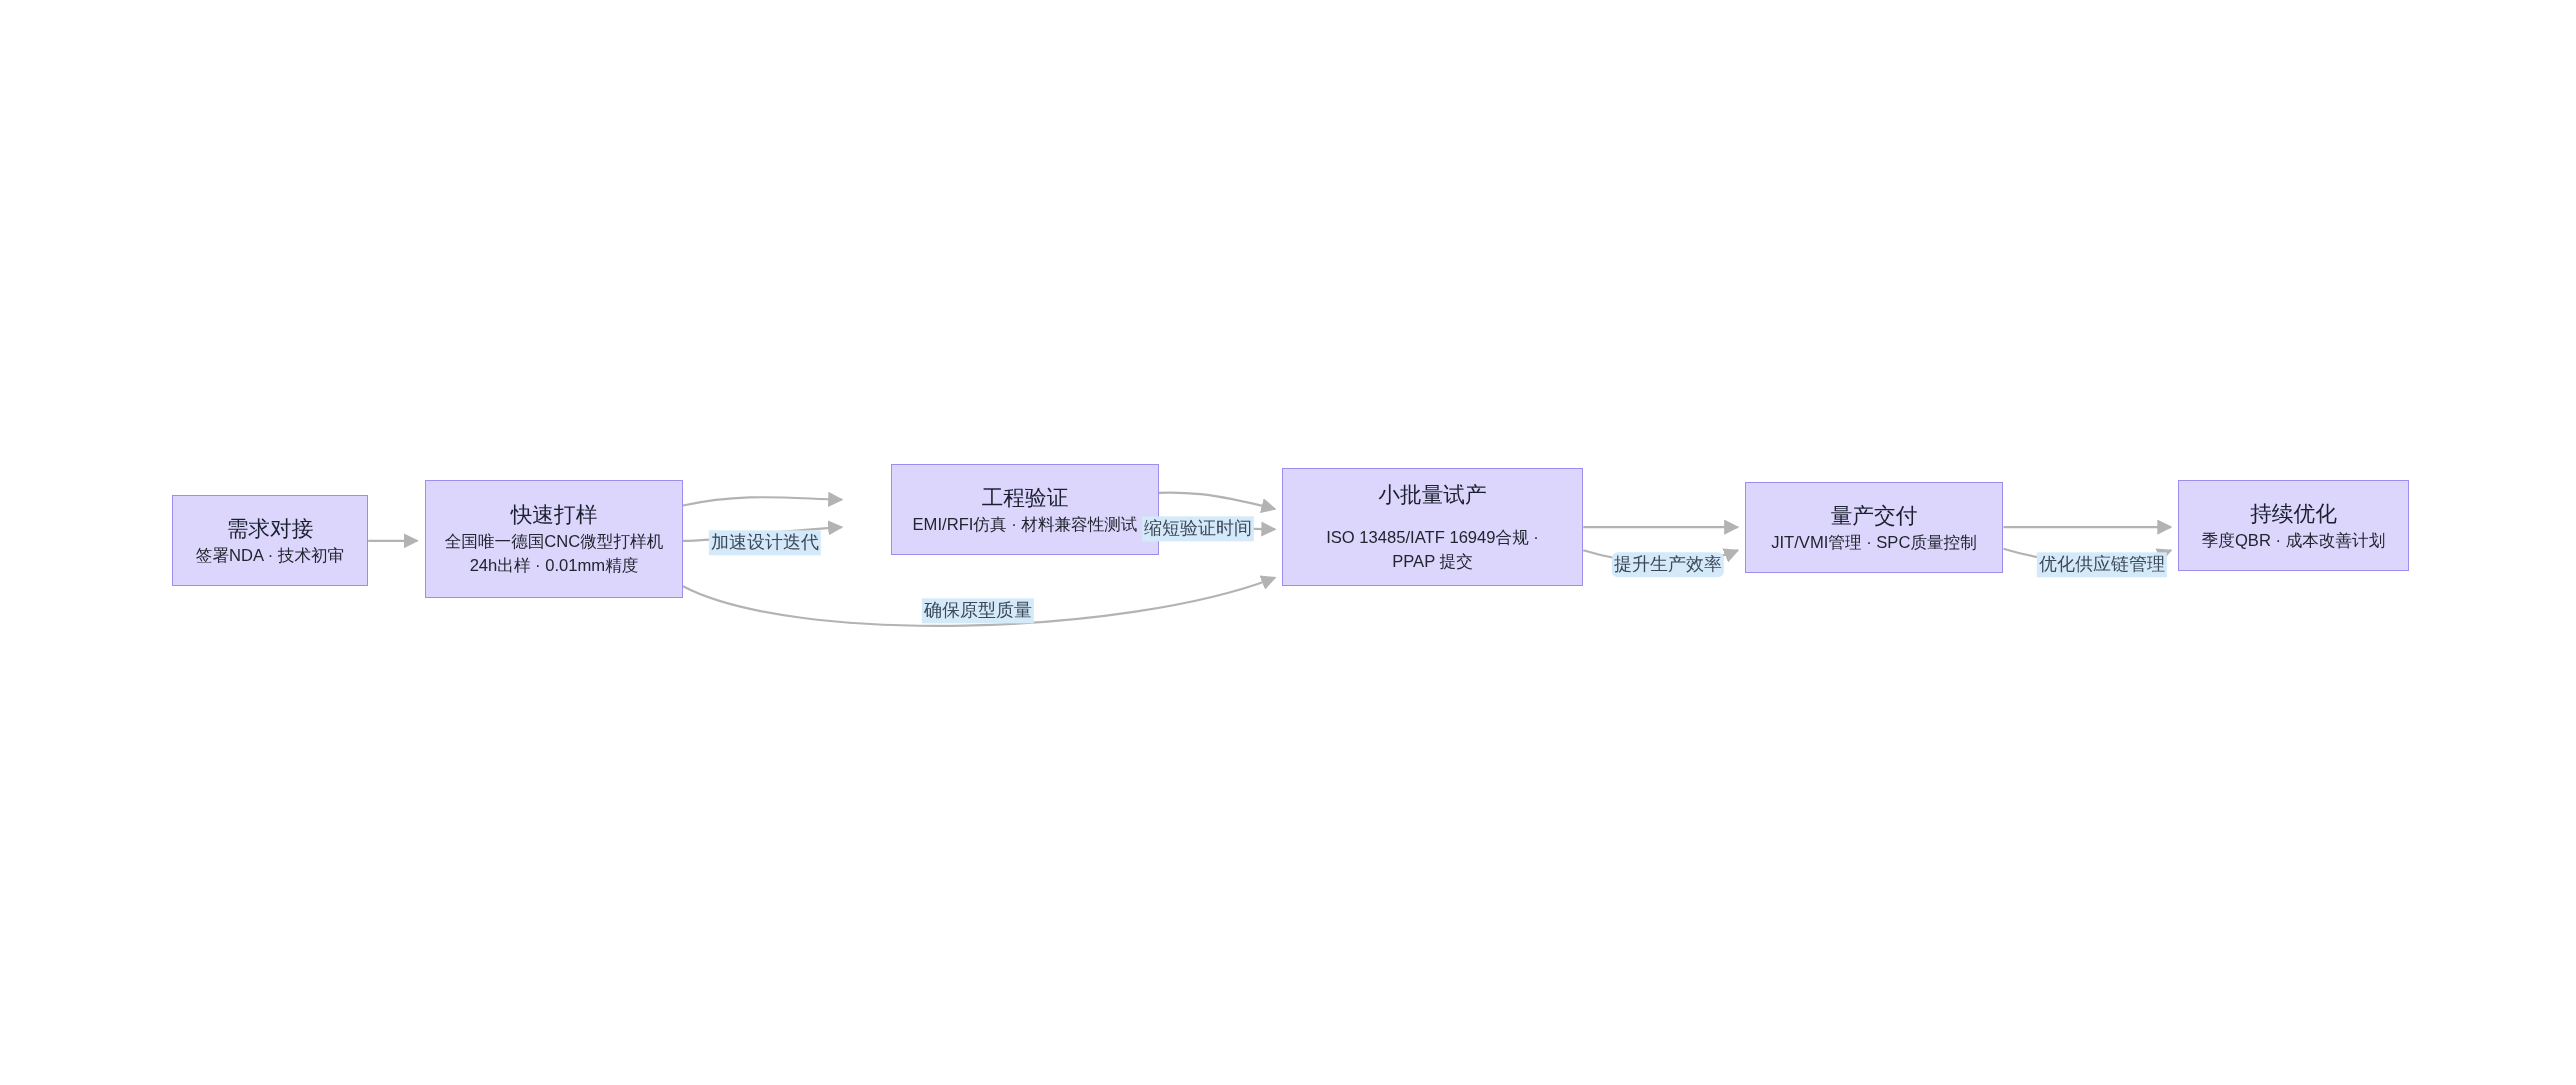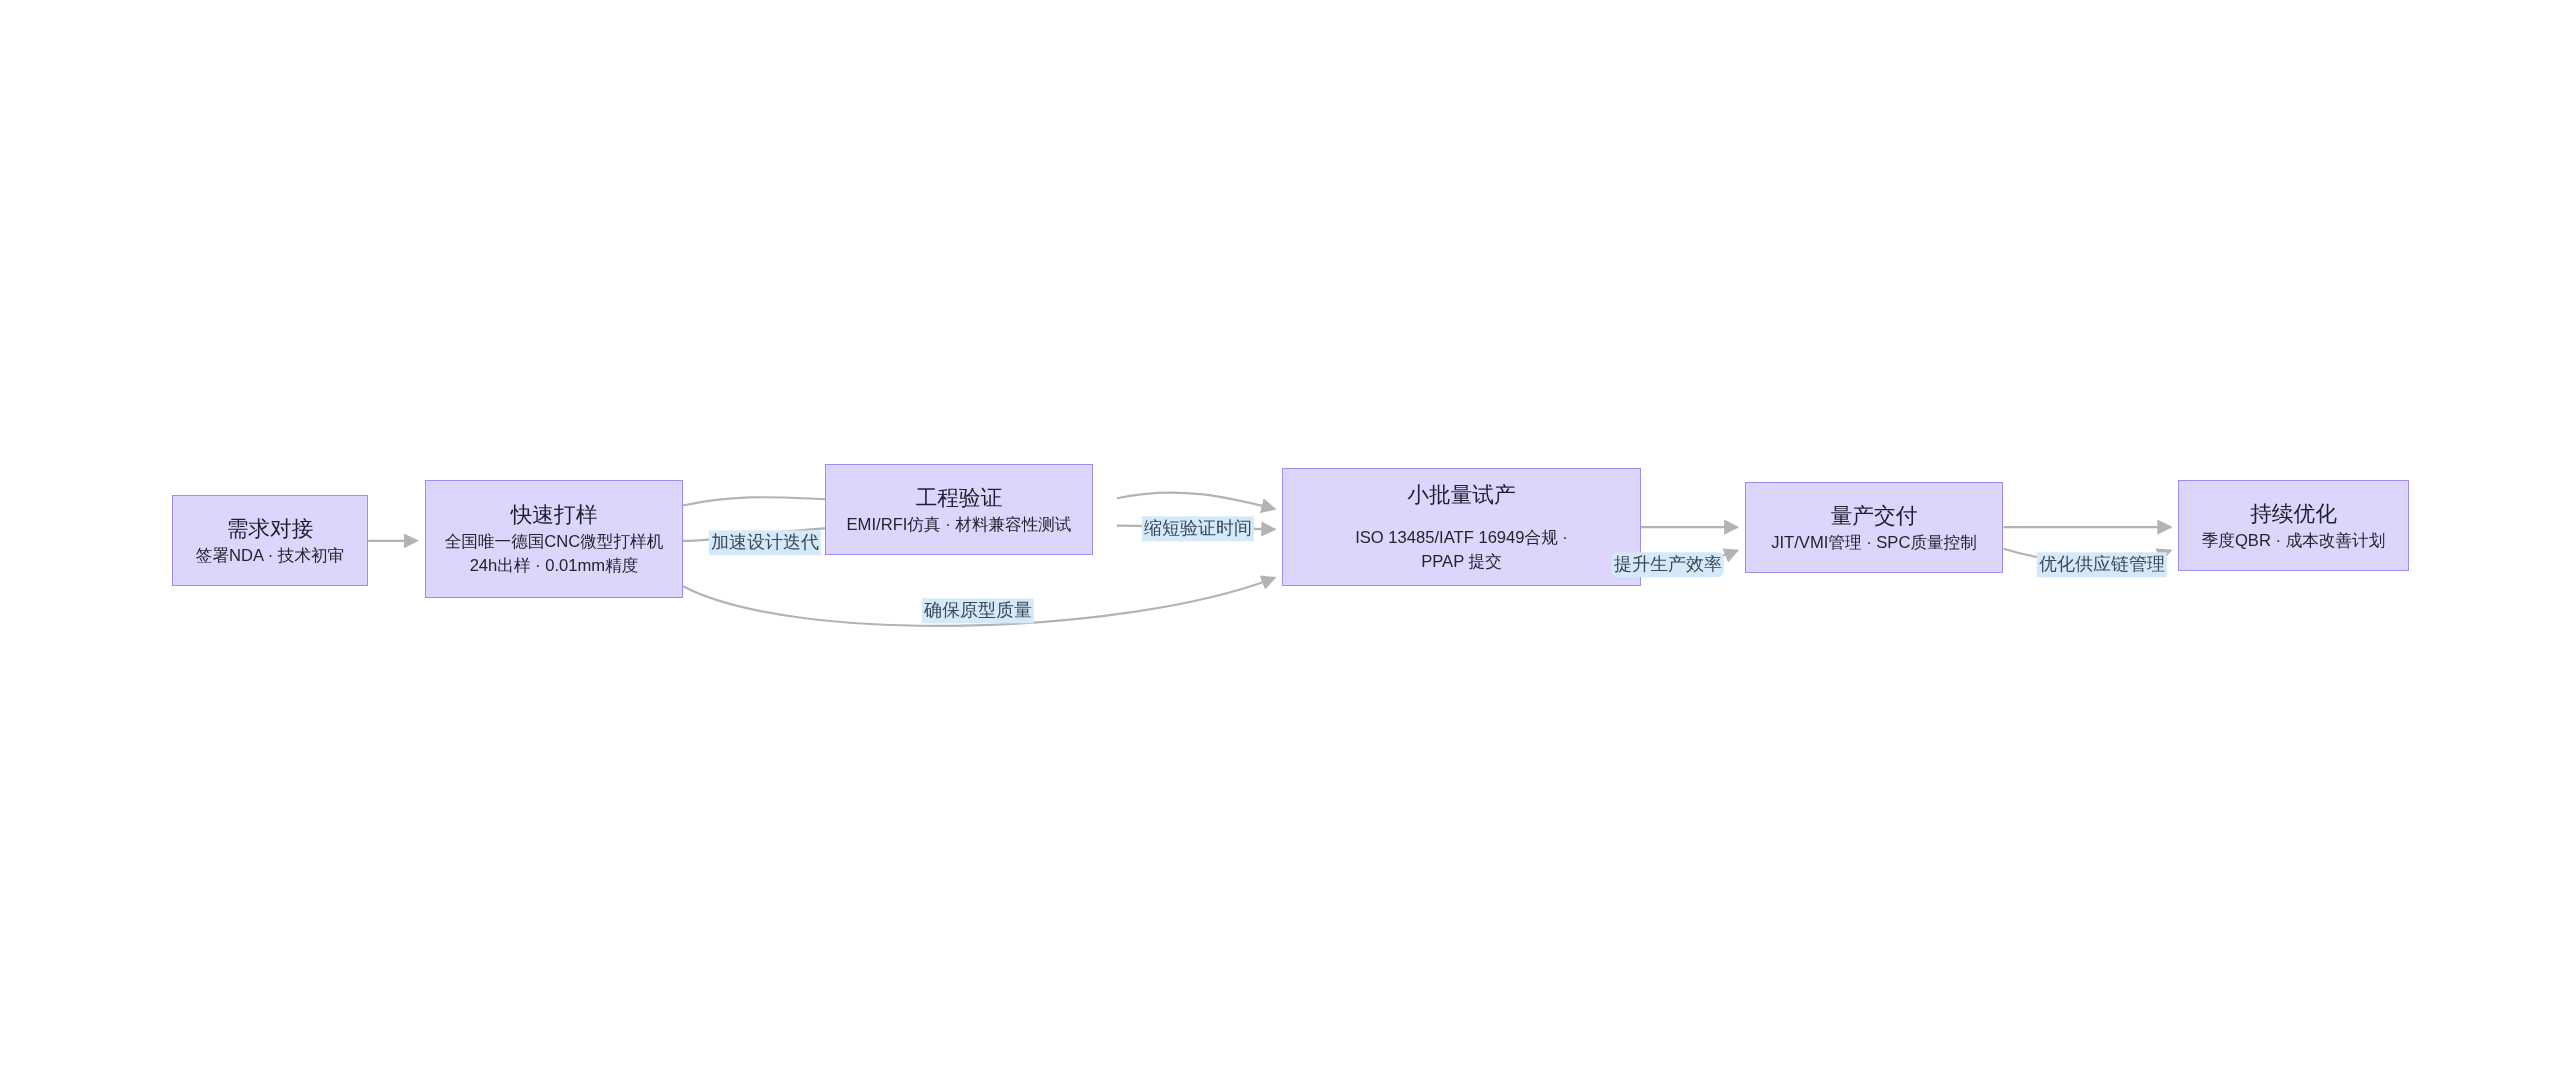--- a/index.html
+++ b/index.html
@@ -119,26 +119,26 @@
     <div class="node-title">需求对接</div>
     <div class="node-sub">签署NDA · 技术初审</div>
   </div>
 
   <div class="node" style="left:425px; top:480px; width:258px; height:118px;">
     <div class="node-title">快速打样</div>
     <div class="node-sub strong">全国唯一德国CNC微型打样机</div>
     <div class="node-sub">24h出样 · 0.01mm精度</div>
   </div>
 
-  <div class="node" style="left:825px; top:464px; width:268px; height:91px;">
+  <div class="node" style="left:891px; top:464px; width:268px; height:91px;">
     <div class="node-title">工程验证</div>
     <div class="node-sub">EMI/RFI仿真 · 材料兼容性测试</div>
   </div>
 
-  <div class="node" style="left:1282px; top:468px; width:359px; height:118px;gap:16px;">
+  <div class="node" style="left:1282px; top:468px; width:301px; height:118px;gap:16px;">
     <div class="node-title">小批量试产</div>
     <div class="node-sub wrapped">ISO 13485/IATF 16949合规 · PPAP 提交</div>
   </div>
 
   <div class="node" style="left:1745px; top:482px; width:258px; height:91px;">
     <div class="node-title">量产交付</div>
     <div class="node-sub">JIT/VMI管理 · SPC质量控制</div>
   </div>
 
   <div class="node" style="left:2178px; top:480px; width:231px; height:91px;">

